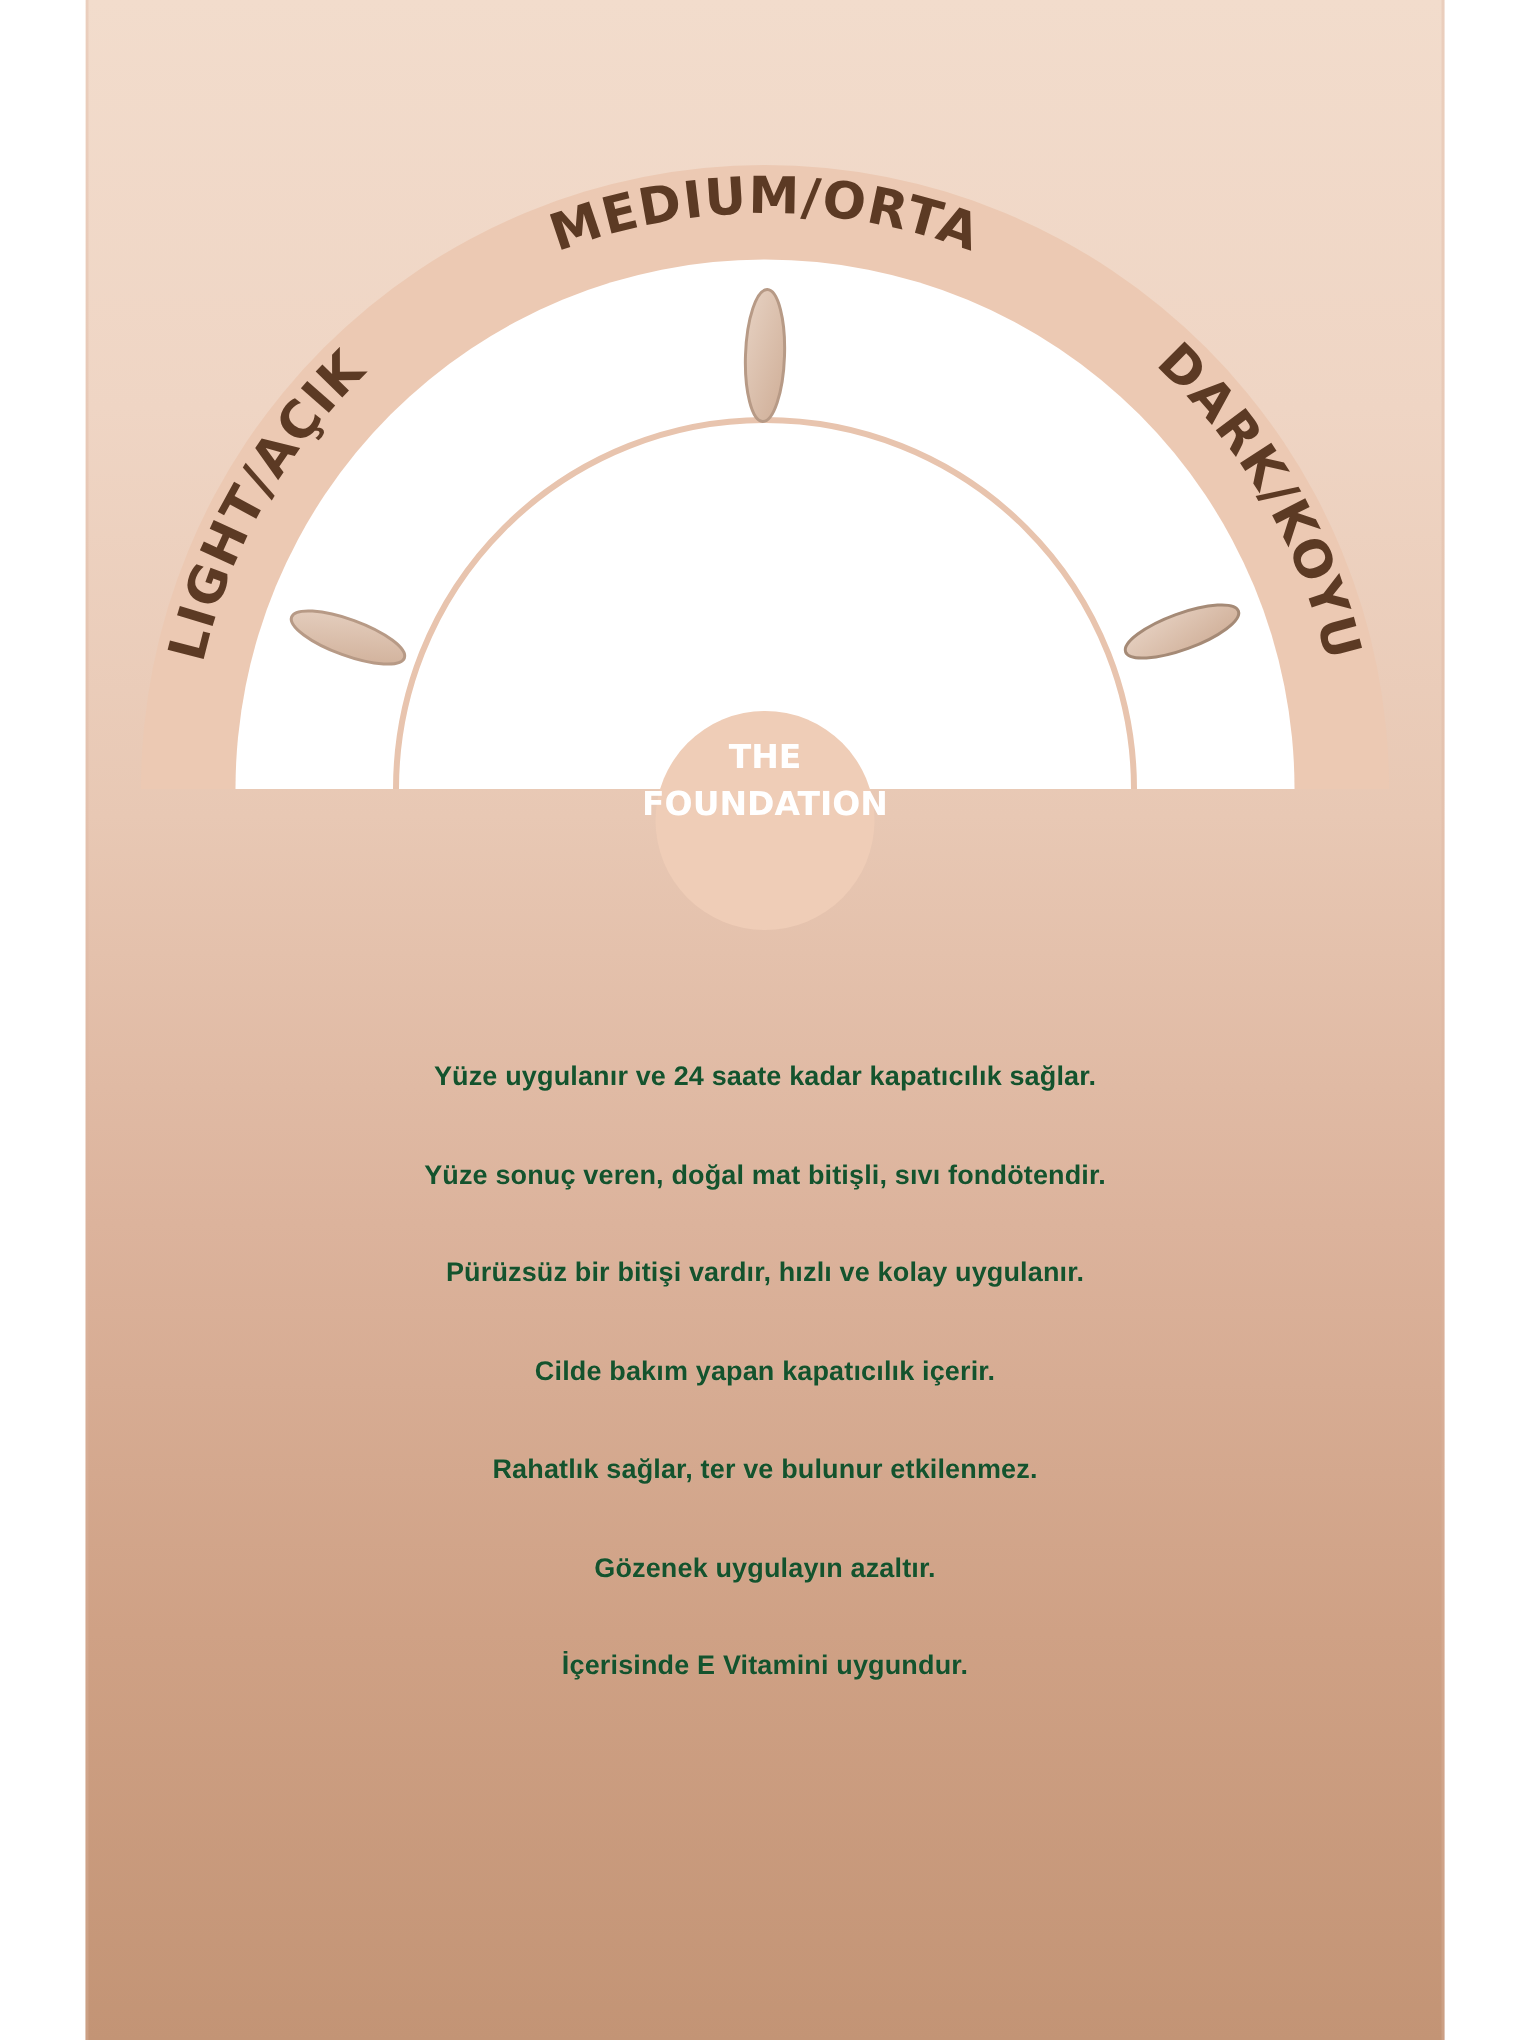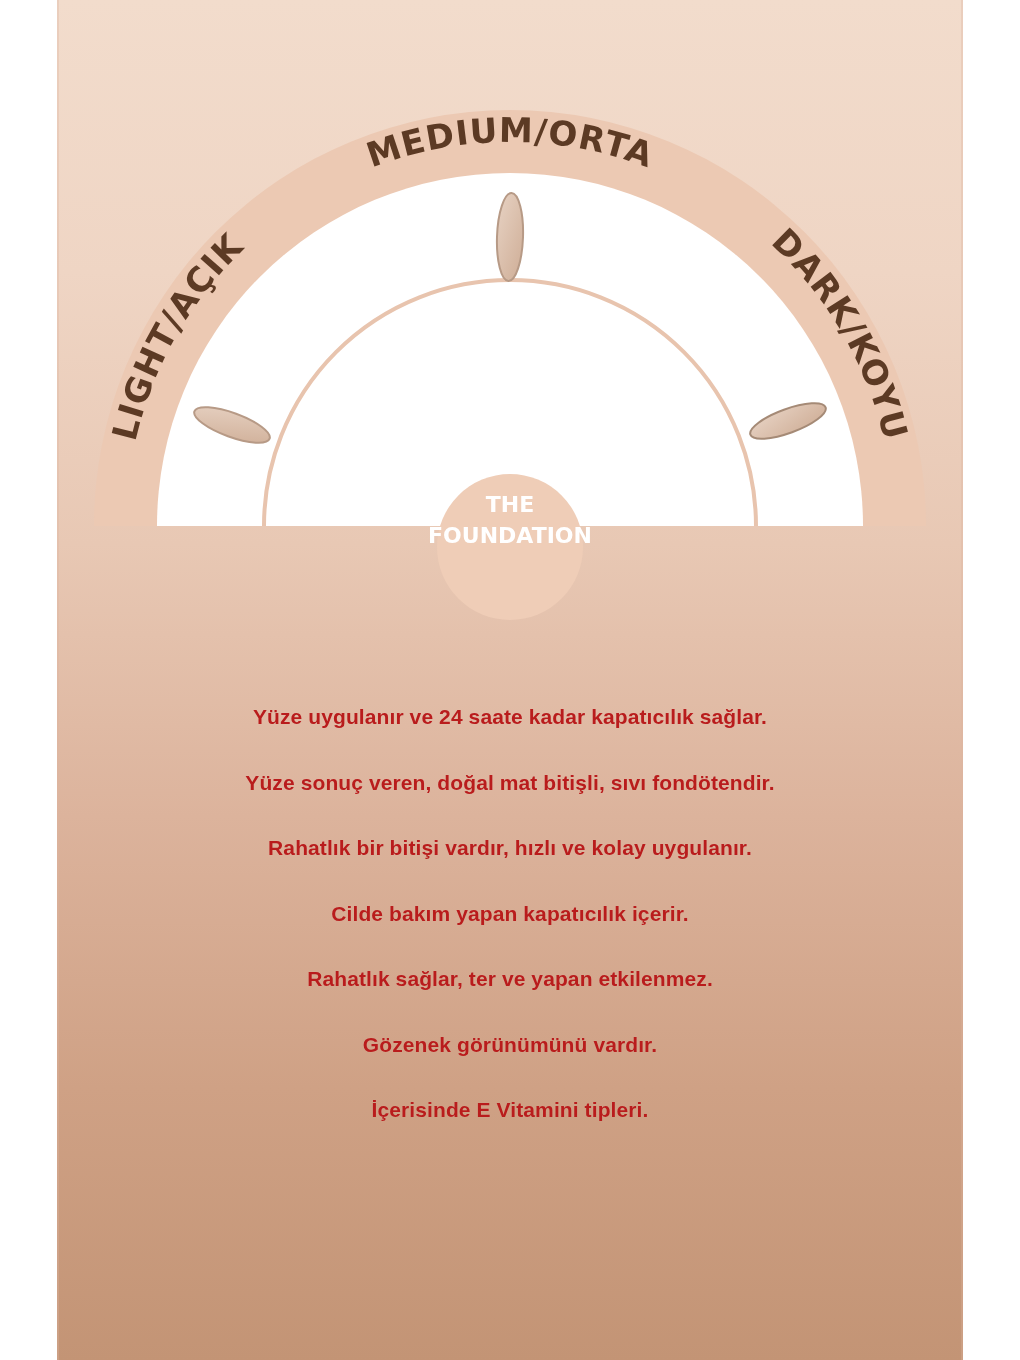--- a/index.html
+++ b/index.html
@@ -60,22 +60,22 @@
       margin: 0;
       padding: 0;
       list-style: none;
     }
     .features li {
       height: 65.5px;
       line-height: 54px;
       text-align: center;
       font-family: "Liberation Sans", sans-serif;
       font-weight: bold;
-      font-size: 21px;
-      color: #b91c1c;
+      font-size: 18px;
+      color: #14532d;
       letter-spacing: 0.1px;
       text-shadow: 0 0 1px rgba(255,255,255,0.2);
     }
   </style>
 </head>
 <body>
 
 <div class="panel"></div>
 
 <div class="diagram">
@@ -116,18 +116,18 @@
 
     <circle cx="510" cy="547" r="73" fill="#efcdb7"></circle>
     <text class="center-title" x="510" y="512" font-size="22">THE</text>
     <text class="center-title" x="510" y="543" font-size="22">FOUNDATION</text>
   </svg>
 </div>
 
 <ul class="features">
   <li>Yüze uygulanır ve 24 saate kadar kapatıcılık sağlar.</li>
   <li>Yüze sonuç veren, doğal mat bitişli, sıvı fondötendir.</li>
-  <li>Rahatlık bir bitişi vardır, hızlı ve kolay uygulanır.</li>
+  <li>Pürüzsüz bir bitişi vardır, hızlı ve kolay uygulanır.</li>
   <li>Cilde bakım yapan kapatıcılık içerir.</li>
-  <li>Rahatlık sağlar, ter ve yapan etkilenmez.</li>
-  <li>Gözenek görünümünü vardır.</li>
-  <li>İçerisinde E Vitamini tipleri.</li>
+  <li>Rahatlık sağlar, ter ve bulunur etkilenmez.</li>
+  <li>Gözenek uygulayın azaltır.</li>
+  <li>İçerisinde E Vitamini uygundur.</li>
 </ul>
 
 </body></html>

